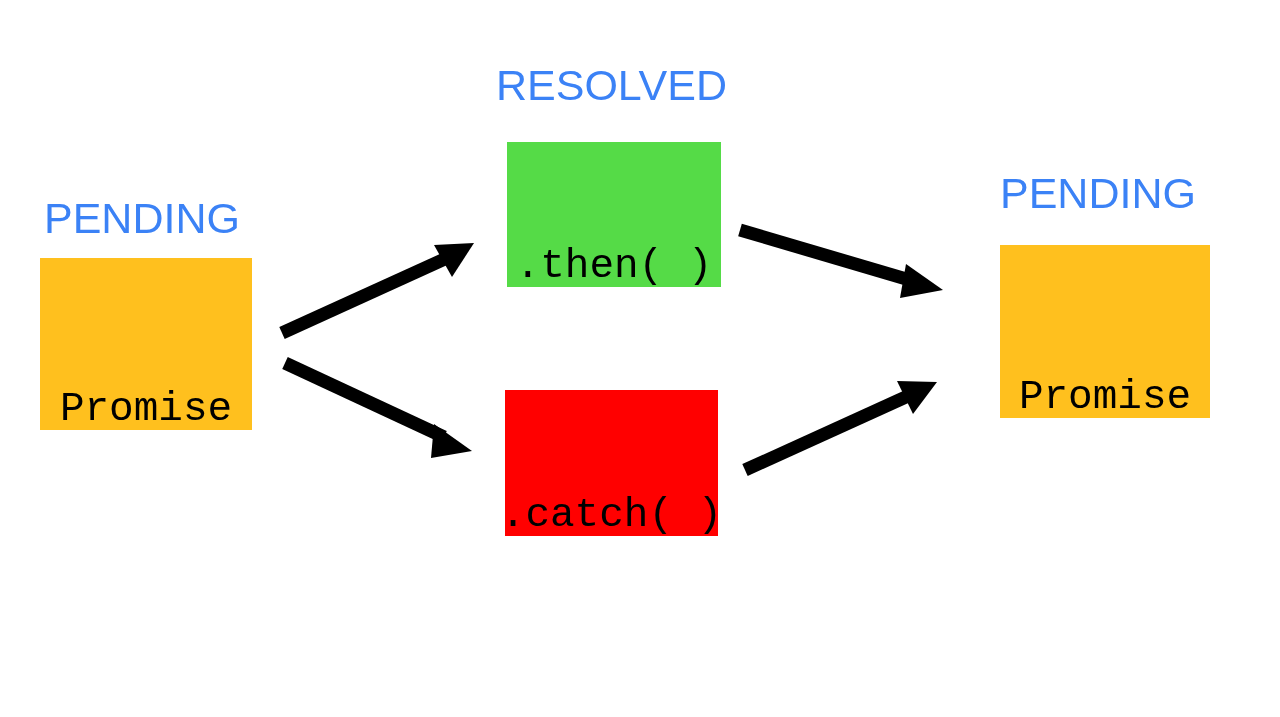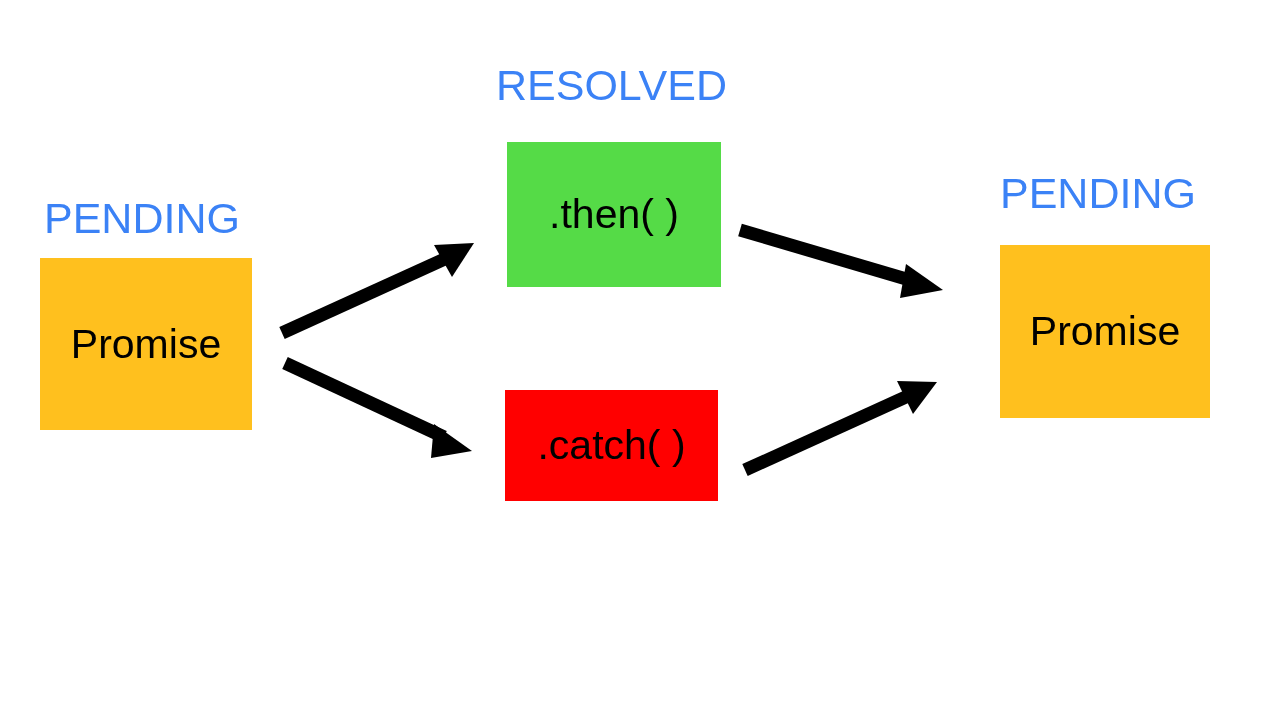--- a/index.html
+++ b/index.html
@@ -14,23 +14,24 @@
   #canvas {
     position: relative;
     width: 1280px;
     height: 717px;
     background: #ffffff;
     overflow: hidden;
   }
   .node-box {
     position: absolute;
     display: flex;
-    align-items: center;
+    align-items: flex-end;
     justify-content: center;
     box-sizing: border-box;
+    font-family: Liberation Mono, monospace;
   }
   .node-label {
     color: #000000;
     font-size: 41px;
     font-weight: 400;
     line-height: 1;
     letter-spacing: 0px;
     white-space: nowrap;
   }
   .state-label {
@@ -43,21 +44,21 @@
     text-align: left;
   }
   
   #box-promise-pending {
     left: 40px;  top: 258px;  width: 212px; height: 172px;
   }
   #box-then {
     left: 507px; top: 142px;  width: 214px; height: 145px;
   }
   #box-catch {
-    left: 505px; top: 390px;  width: 213px; height: 111px;
+    left: 505px; top: 390px;  width: 213px; height: 146px;
   }
   #box-promise-result {
     left: 1000px; top: 245px; width: 210px; height: 173px;
   }
   
   #label-pending-left  { left: 44px;  top: 197px; width: 204px; }
   #label-resolved      { left: 496px; top: 64px;  width: 236px; }
   #label-rejected      { left: 494px; top: 582px; width: 236px; }
   #label-pending-right { left: 1000px; top: 172px; width: 210px; }
 

